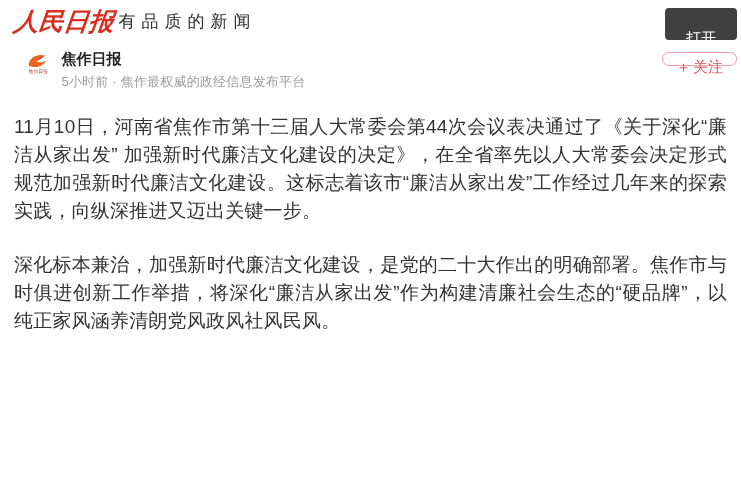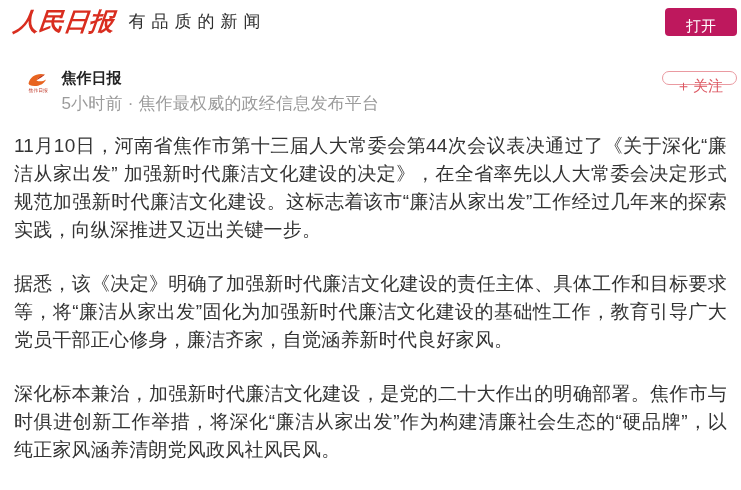--- a/index.html
+++ b/index.html
@@ -24,57 +24,57 @@
     font-style: italic;
     font-weight: bold;
     font-size: 25px;
     line-height: 27px;
     color: #d92d1f;
     transform: skewX(-6deg);
     letter-spacing: 0px;
   }
   .tagline {
     display: inline-block;
-    margin-left: 10px;
+    margin-left: 0;
     font-size: 17px;
     font-weight: 500;
     letter-spacing: 6px;
     color: #2d2d2d;
     vertical-align: 3px;
   }
   .open-btn {
     position: absolute;
     right: 4px;
     top: 8px;
     width: 72px;
     height: 28px;
-    background: #be185d;
+    background: #404040;
     color: #ffffff;
     border: none;
     border-radius: 4px;
     font-size: 15px;
     font-family: inherit;
     cursor: pointer;
     line-height: 28px;
     text-align: center;
-    padding: 4px;
+    padding: 16px;
   }
   
   .title {
     margin: 8px 14px 0;
     font-size: 24px;
     line-height: 30px;
     font-weight: bold;
     color: #1e1e1e;
     letter-spacing: 0.5px;
   }
   
   .author-row {
     position: relative;
-    margin-top: 28px;
+    margin-top: 9px;
     padding: 0 36px 0 23px;
     height: 40px;
   }
   .avatar {
     display: inline-block;
     width: 28px;
     vertical-align: top;
     text-align: center;
   }
   .avatar svg { display: block; margin: 2px auto 0; }
@@ -94,21 +94,21 @@
     vertical-align: top;
     padding-top: 1px;
   }
   .author-name {
     font-size: 15px;
     font-weight: bold;
     color: #222222;
     line-height: 17px;
   }
   .author-meta {
-    font-size: 17px;
+    font-size: 13px;
     color: #9b9b9b;
     margin-top: 5px;
     letter-spacing: 0.2px;
   }
   .follow-btn {
     position: absolute;
     right: 4px;
     top: 3px;
     width: 75px;
     height: 14px;
@@ -160,17 +160,16 @@
       <span class="author-name">焦作日报</span>
       <div class="author-meta">5小时前 · 焦作最权威的政经信息发布平台</div>
     </span>
     <button class="follow-btn">
       <span class="plus">＋</span><span>关注</span>
     </button>
   </div>
 
   <div class="article-body">
     <p>11月10日，河南省焦作市第十三届人大常委会第44次会议表决通过了《关于深化“廉洁从家出发” 加强新时代廉洁文化建设的决定》，在全省率先以人大常委会决定形式规范加强新时代廉洁文化建设。这标志着该市“廉洁从家出发”工作经过几年来的探索实践，向纵深推进又迈出关键一步。</p>
-    <p>据悉，该《决定》明确了加强新时代廉洁文化建设的责任主体、具体工作和目标要求等，将“廉洁从家出发”固化为加强新时代廉洁文化建设的基础性工作，教育引导广大党员干部正心修身，廉洁齐家，自觉涵养新时代良好家风。</p>
     <p>深化标本兼治，加强新时代廉洁文化建设，是党的二十大作出的明确部署。焦作市与时俱进创新工作举措，将深化“廉洁从家出发”作为构建清廉社会生态的“硬品牌”，以纯正家风涵养清朗党风政风社风民风。</p>
   </div>
 
 </div>
 
 </body></html>

